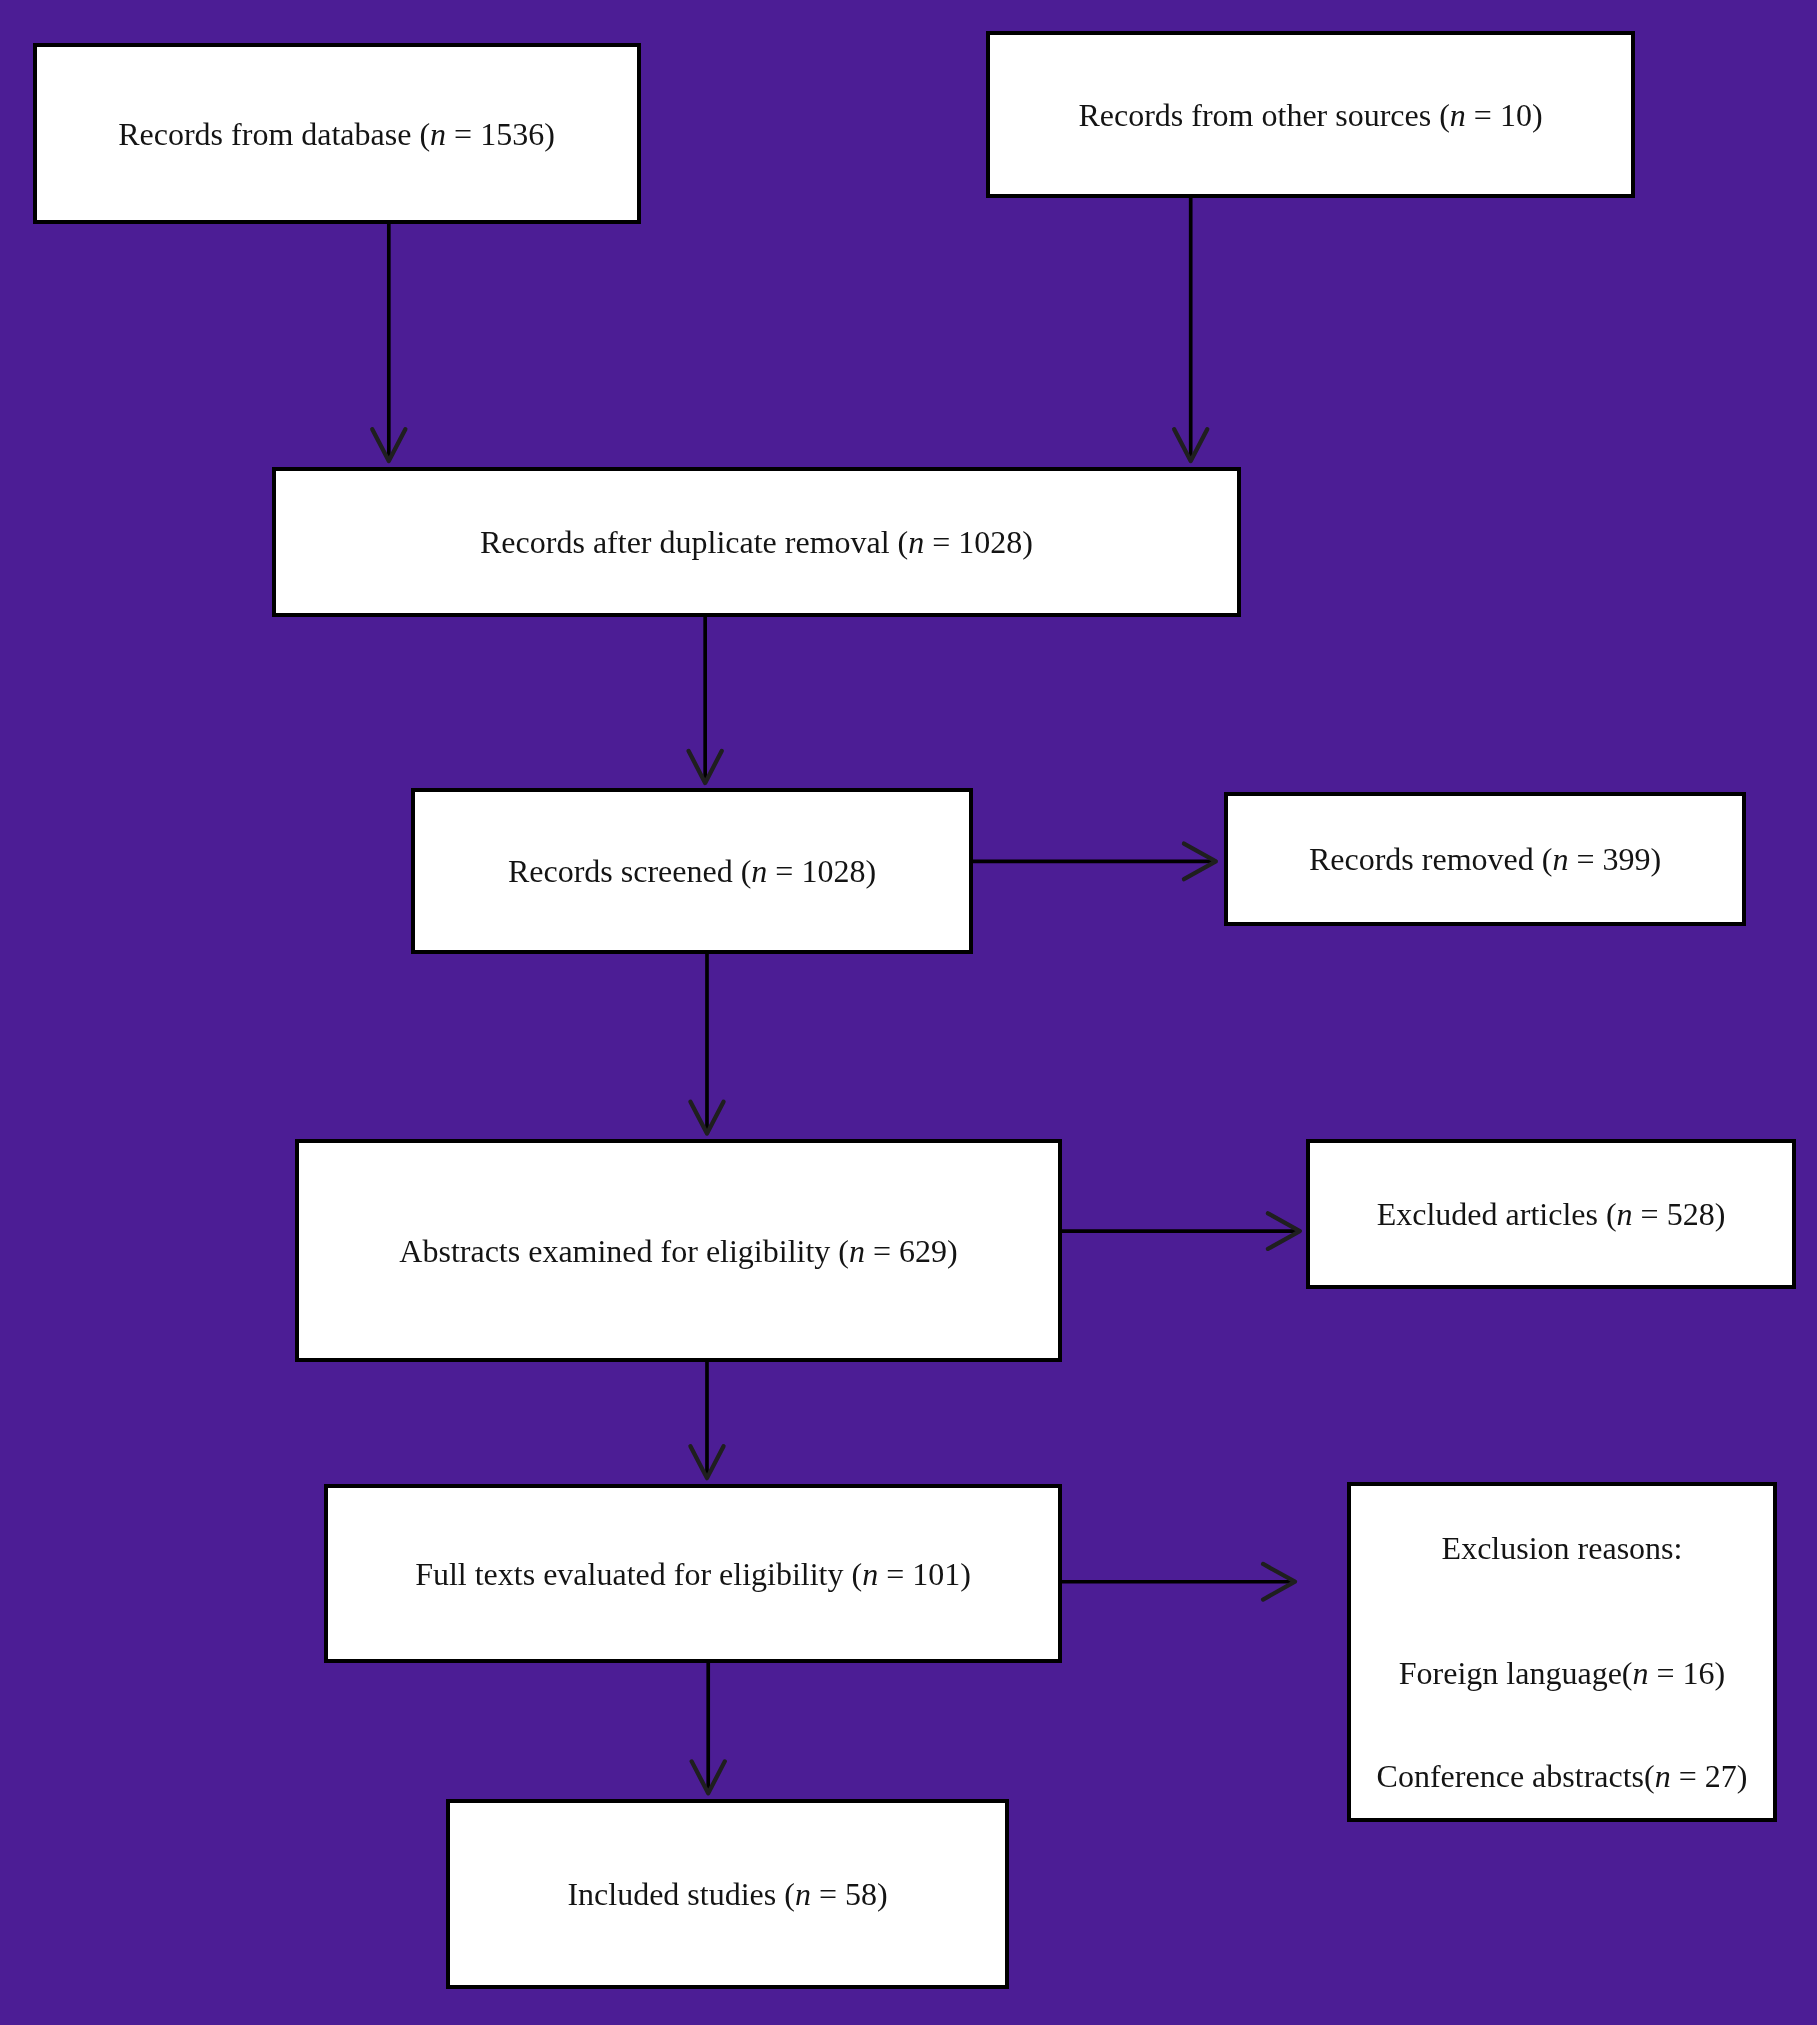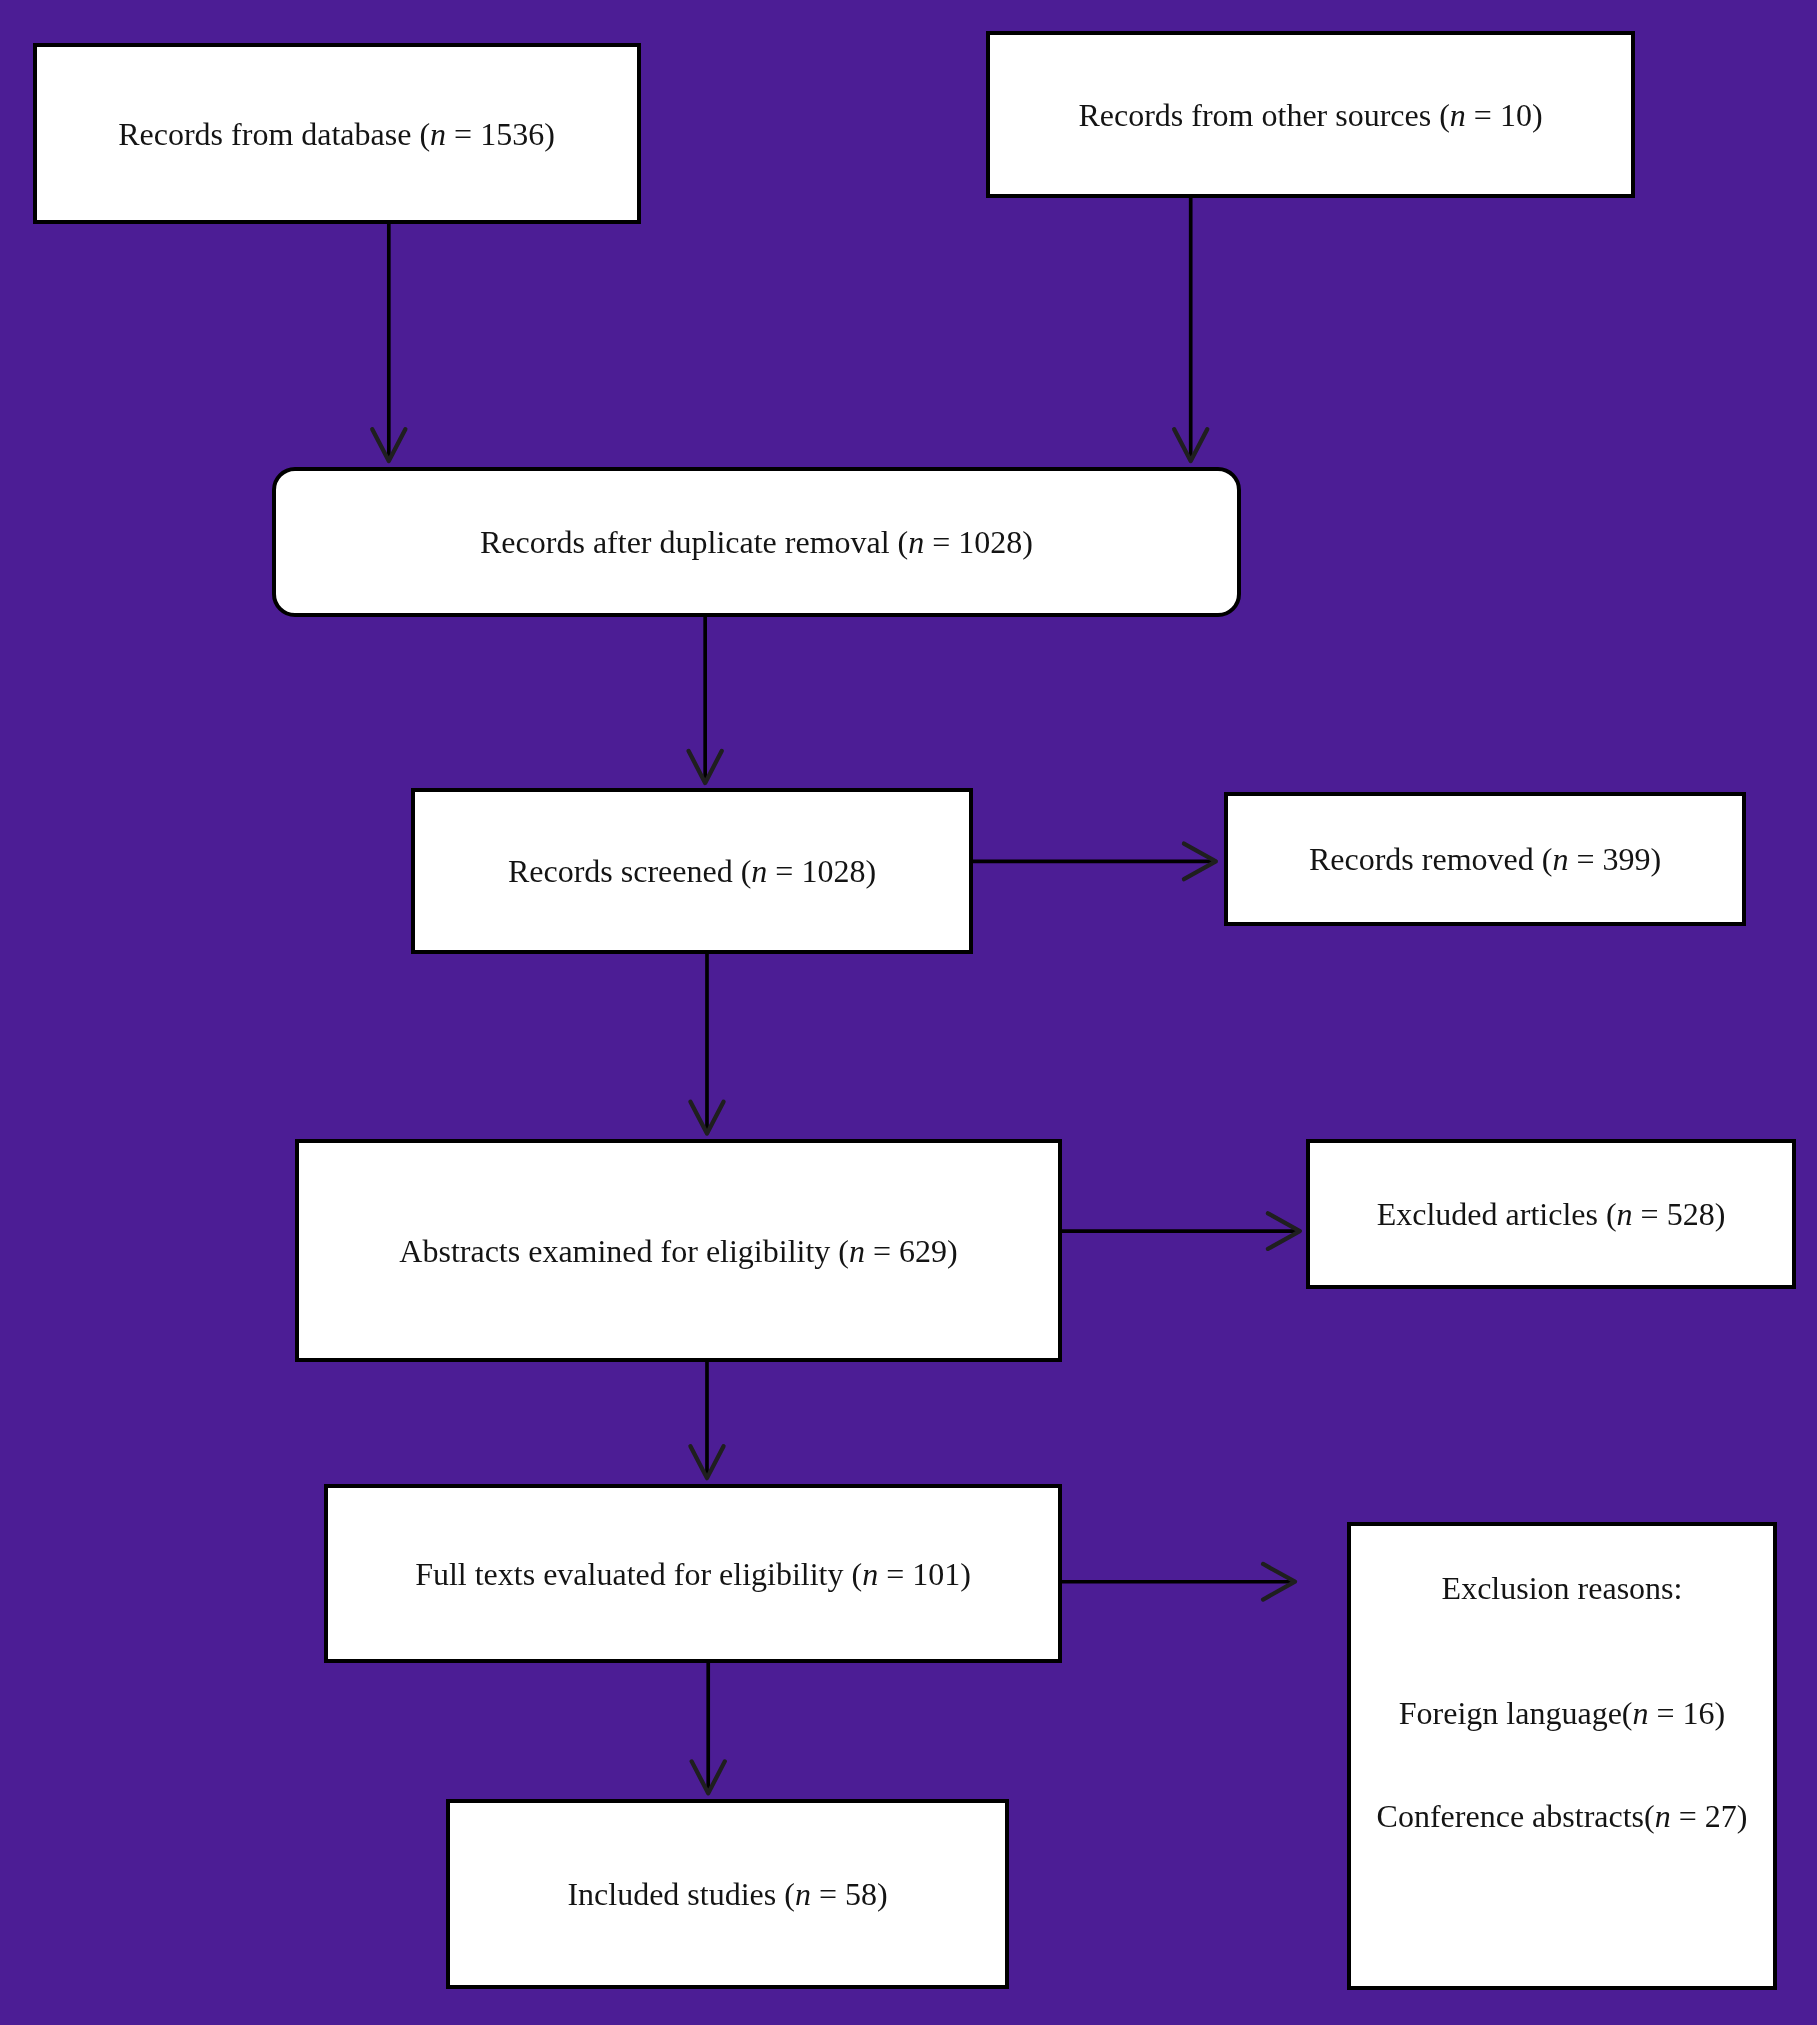--- a/index.html
+++ b/index.html
@@ -39,27 +39,27 @@
   .box p {
     margin: 0;
     white-space: nowrap;
   }
   .nsym {
     font-style: italic;
   }
   
   .b1 { left: 32.5px;   top: 43px;   width: 608px;  height: 181px; }
   .b2 { left: 986px; top: 31px;   width: 649px; height: 167px; }
-  .b3 { left: 272px;  top: 467px;  width: 969px; height: 150px; border-radius: 23px; }
+  .b3 { left: 272px;  top: 467px;  width: 969px; height: 150px; }
   .b4 { left: 411px;  top: 788px; width: 562px;  height: 166px; justify-content: center; }
   .r1 { left: 1224px; top: 792px; width: 522px;  height: 134px; }
   .b5 { left: 295px;  top: 1139px; width: 767px; height: 223px; }
   .r2 { left: 1306px; top: 1139px; width: 490px;  height: 150px; }
   .b6 { left: 324px;  top: 1484px; width: 738px; height: 179px; }
-  .r3 { left: 1347px; top: 1482px; width: 430px;  height: 468px; margin-top: 40px; }
+  .r3 { left: 1347px; top: 1482px; width: 430px;  height: 340px; }
   .b7 { left: 446px;  top: 1799px; width: 563px;  height: 190px; }
   
   .r3 {
     flex-direction: column;
     align-items: center;
     justify-content: flex-start;
     padding-top: 42px;
   }
   .reason-item {
     display: flex;

